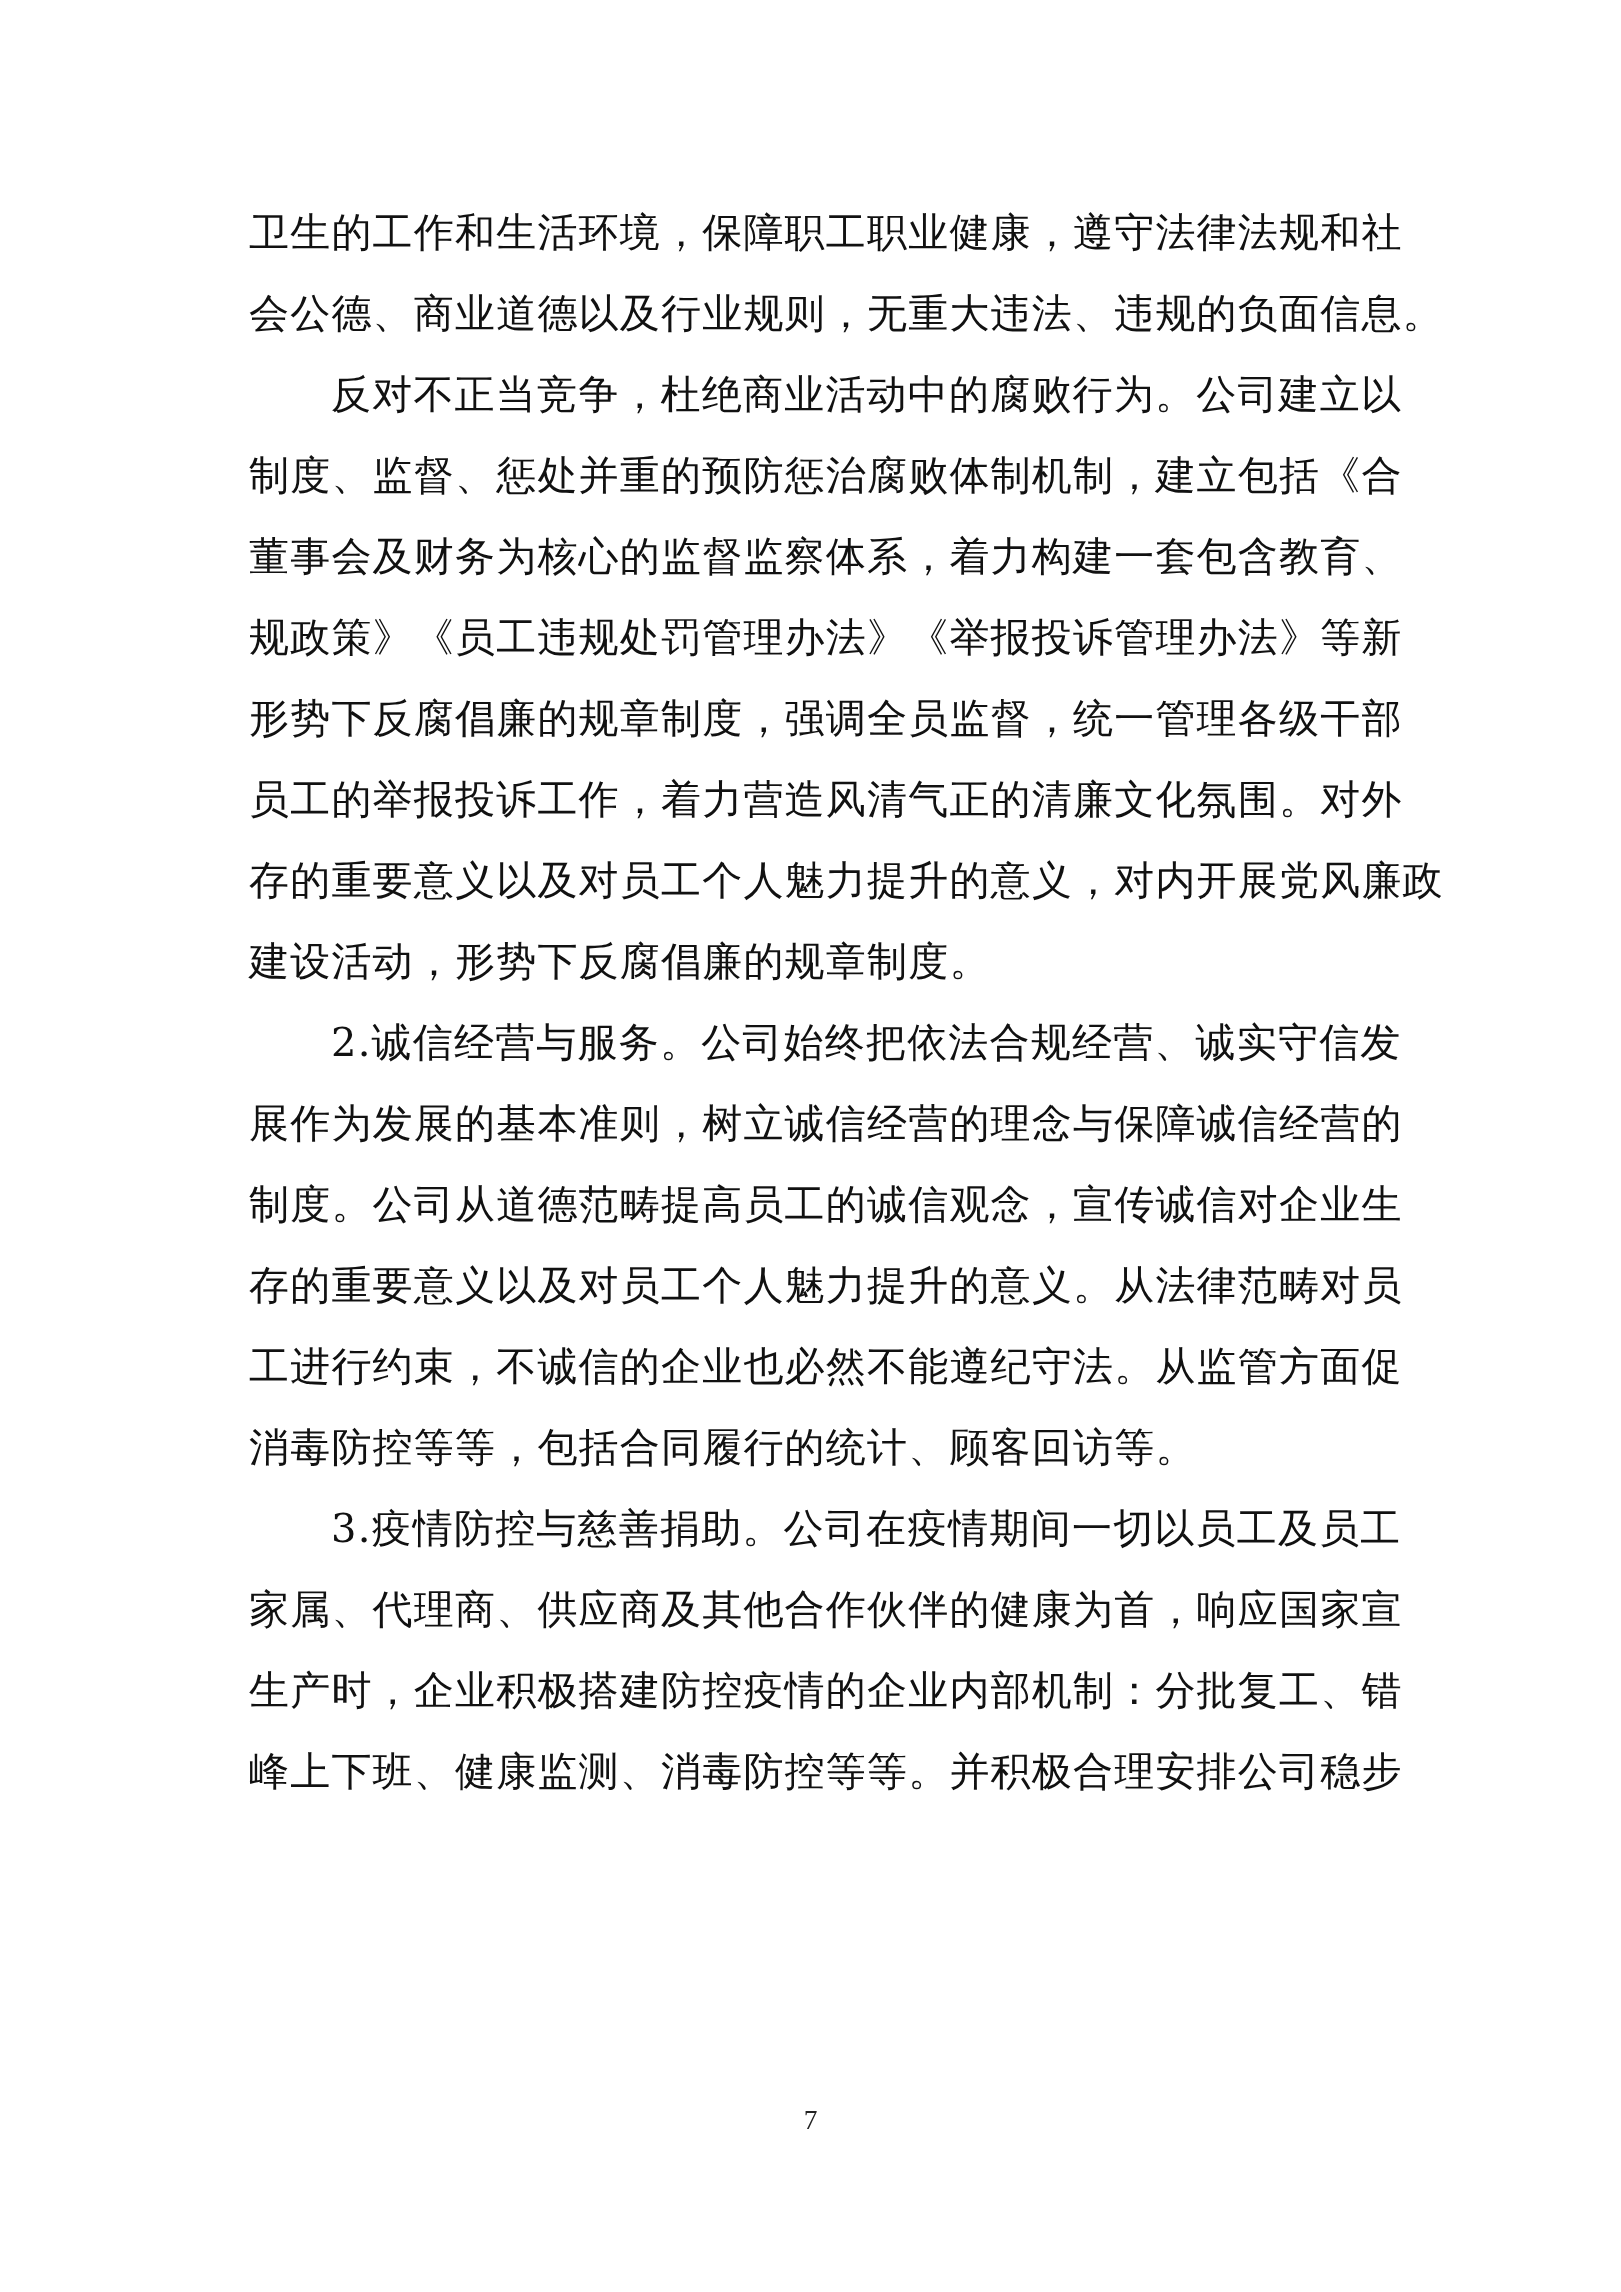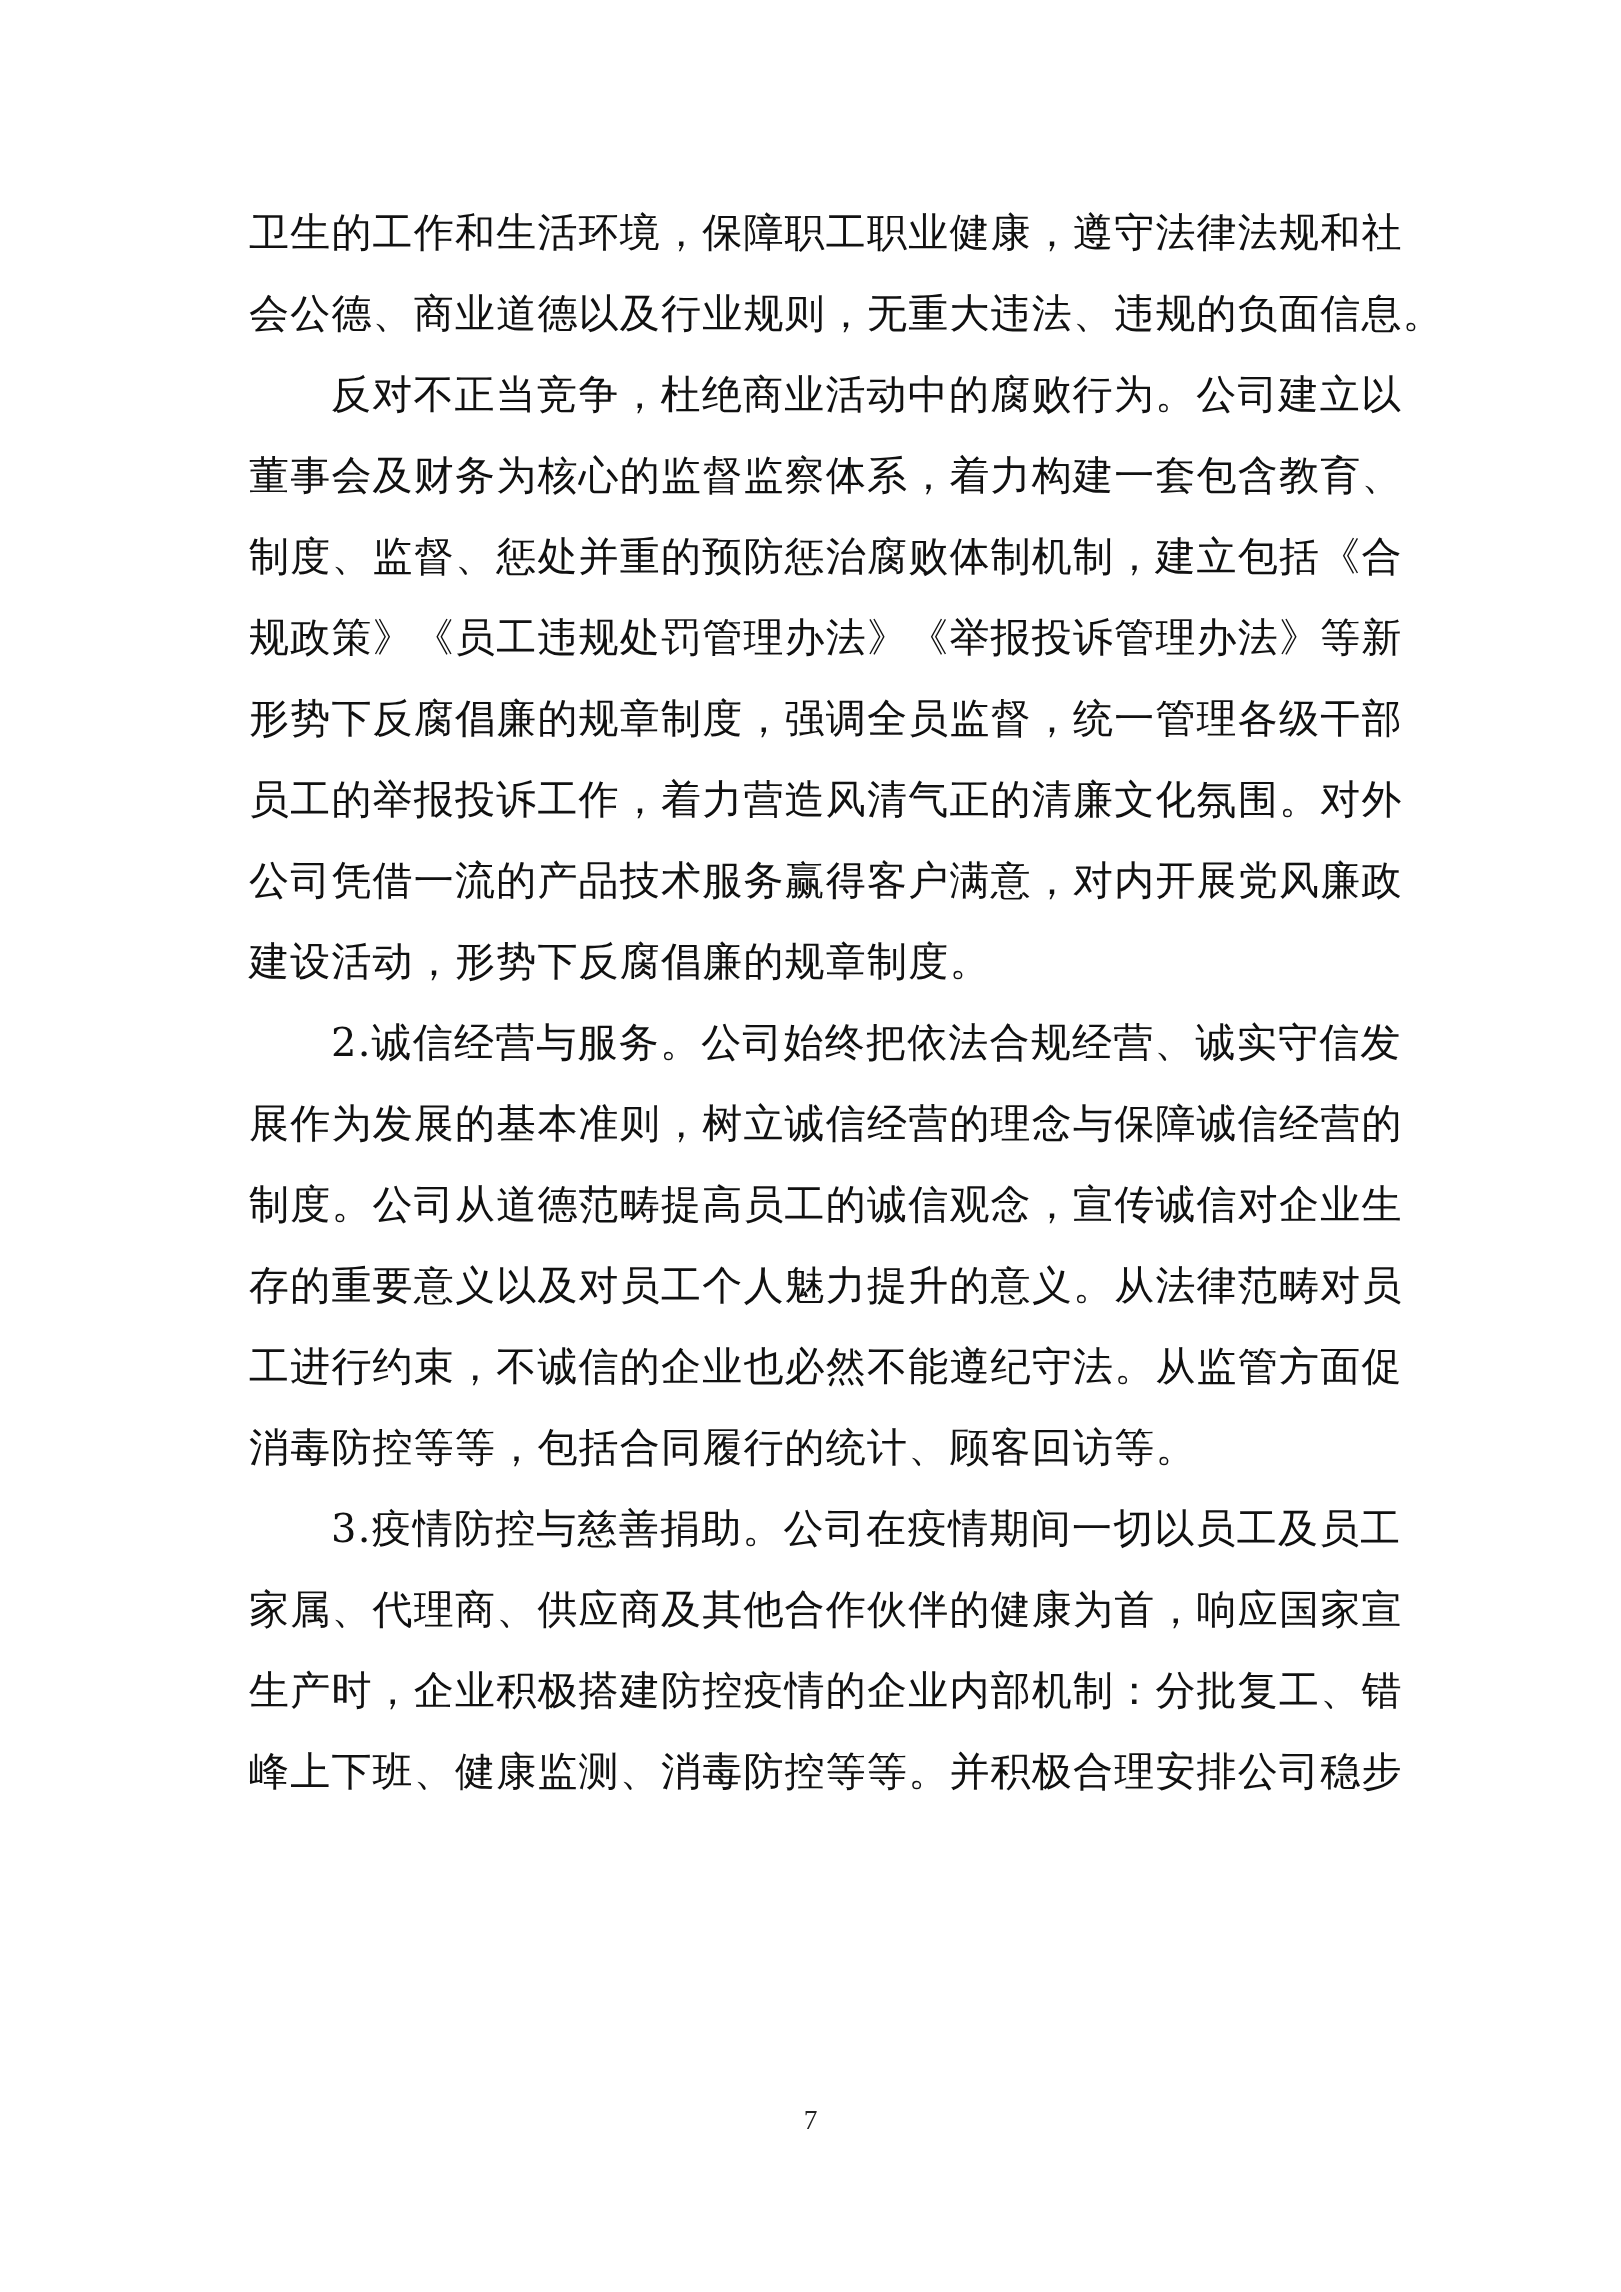--- a/index.html
+++ b/index.html
@@ -52,26 +52,26 @@
 
 <div class="page">
 
   <div class="paragraph">
     <div class="line">卫生的工作和生活环境，保障职工职业健康，遵守法律法规和社</div>
     <div class="line last">会公德、商业道德以及行业规则，无重大违法、违规的负面信息。</div>
   </div>
 
   <div class="paragraph">
     <div class="line indent">反对不正当竞争，杜绝商业活动中的腐败行为。公司建立以</div>
+    <div class="line">制度、监督、惩处并重的预防惩治腐败体制机制，建立包括《合</div>
     <div class="line">董事会及财务为核心的监督监察体系，着力构建一套包含教育、</div>
-    <div class="line">制度、监督、惩处并重的预防惩治腐败体制机制，建立包括《合</div>
     <div class="line">规政策》《员工违规处罚管理办法》《举报投诉管理办法》等新</div>
     <div class="line">形势下反腐倡廉的规章制度，强调全员监督，统一管理各级干部</div>
     <div class="line">员工的举报投诉工作，着力营造风清气正的清廉文化氛围。对外</div>
-    <div class="line">公司凭借一流的产品技术服务赢得客户满意，对内开展党风廉政</div>
+    <div class="line">存的重要意义以及对员工个人魅力提升的意义，对内开展党风廉政</div>
     <div class="line last">建设活动，形势下反腐倡廉的规章制度。</div>
   </div>
 
   <div class="paragraph">
     <div class="line indent">2.诚信经营与服务。公司始终把依法合规经营、诚实守信发</div>
     <div class="line">展作为发展的基本准则，树立诚信经营的理念与保障诚信经营的</div>
     <div class="line">制度。公司从道德范畴提高员工的诚信观念，宣传诚信对企业生</div>
     <div class="line">存的重要意义以及对员工个人魅力提升的意义。从法律范畴对员</div>
     <div class="line">工进行约束，不诚信的企业也必然不能遵纪守法。从监管方面促</div>
     <div class="line last">消毒防控等等，包括合同履行的统计、顾客回访等。</div>

